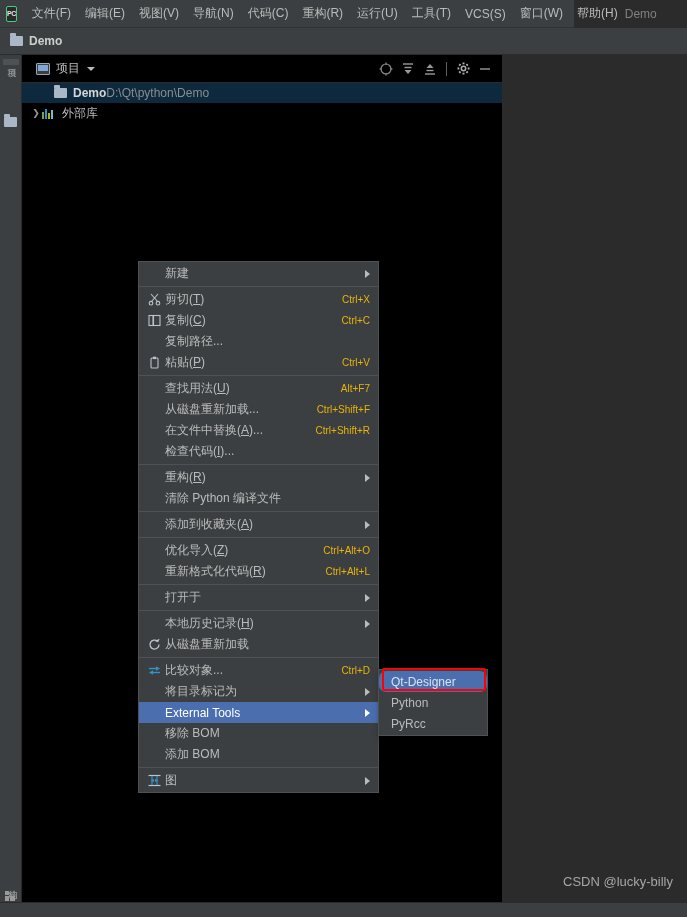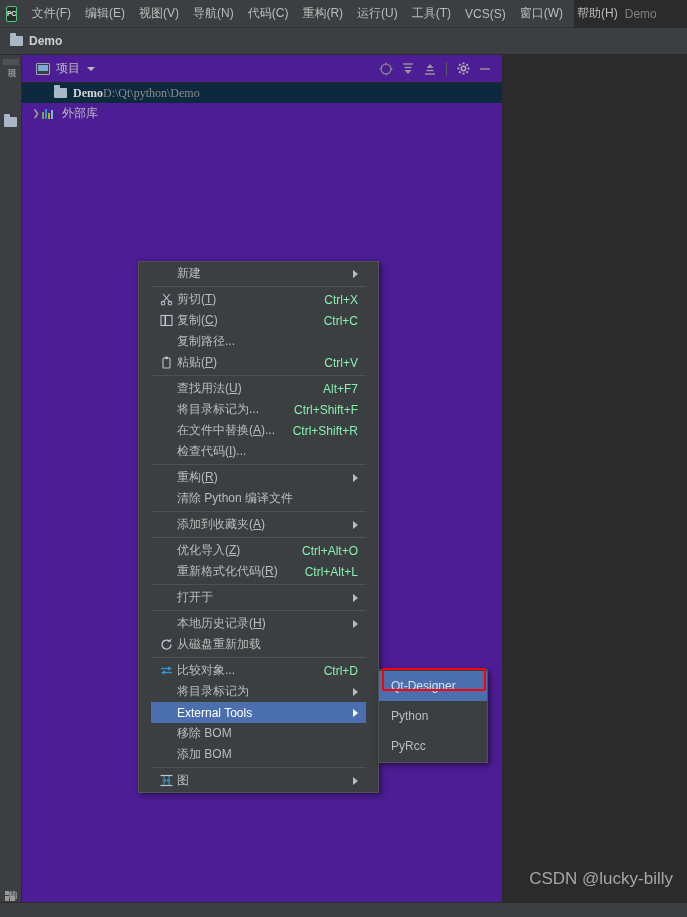--- a/index.html
+++ b/index.html
@@ -71,22 +71,21 @@
   .strip-sq {
     position: absolute; left: 5px; bottom: 16px; width: 10px; height: 10px;
   }
   .strip-sq i {
     position: absolute; background: #9a9a9a; display: block;
   }
 
   
   .panel {
     position: absolute; left: 22px; top: 55px; width: 480px; height: 847px;
-    background: #4c1d95;
-    font-family: Liberation Serif, serif;
+    background: #000000;
   }
   .panel-header {
     height: 28px; display: flex; align-items: center;
     border-bottom: 1px solid #2b2b2b; position: relative;
   }
   .ph-icon {
     width: 14px; height: 12px; margin-left: 14px; margin-right: 6px;
     border: 1.5px solid #9aa7b0; background: #3c3f41; border-radius: 1px;
     position: relative;
   }
@@ -151,67 +150,67 @@
   .tname { font-weight: bold; color: #d5d5d5; }
   .tpath { color: #8c8c8c; margin-left: 0; font-weight: normal; }
 
   
   .editor-area {
     position: absolute; left: 502px; top: 55px; width: 185px; height: 862px;
     background: #2b2b2b;
   }
   .watermark {
     position: absolute; right: 14px; bottom: 28px;
-    color: #a6a6a6; font-size: 17px; white-space: nowrap;
+    color: #a6a6a6; font-size: 13px; white-space: nowrap;
   }
 
   
   .bottom-bar {
     position: absolute; left: 0; bottom: 0; width: 687px; height: 15px;
     background: #3c3f41; border-top: 1px solid #2b2b2b;
   }
 
   
   .ctxmenu {
     position: absolute; left: 138px; top: 261px; width: 241px;
     background: #3c3f41; border: 1px solid #4f5254;
     box-shadow: 2px 2px 6px rgba(0,0,0,0.5);
-    padding: 1px 12px;
+    padding: 1px 0;
     z-index: 50;
   }
   .mi {
     height: 21px; display: flex; align-items: center; position: relative;
     color: #bbbbbb; font-size: 12px; padding-left: 4px; padding-right: 8px;
   }
   .mi.hl { background: #4b6eaf; color: #ffffff; }
   .mi-icon {
     width: 22px; flex: 0 0 22px; display: flex; align-items: center;
     justify-content: center; color: #a9b7c6;
   }
   .mi-label { flex: 1 1 auto; white-space: nowrap; }
   .mi-label u { text-decoration: underline; }
-  .mi-short { color: #86efac; font-size: 12px; margin-left: 14px; white-space: nowrap; }
+  .mi-short { color: #eab308; font-size: 10px; margin-left: 14px; white-space: nowrap; }
   .mi-arrow {
     margin-left: 10px; width: 0; height: 0; flex: 0 0 0;
     border-top: 4px solid transparent; border-bottom: 4px solid transparent;
     border-left: 5px solid #bbbbbb;
   }
   .mi.hl .mi-arrow { border-left-color: #ffffff; }
   .msep { height: 1px; background: #4f5254; margin: 2px 0; }
 
   
   .submenu {
     position: absolute; left: 378px; top: 669px; width: 110px;
     background: #3c3f41; border: 1px solid #4f5254;
     box-shadow: 2px 2px 6px rgba(0,0,0,0.5);
     padding: 1px 0; z-index: 60;
   }
   .smi {
-    height: 30px; display: flex; align-items: center;
-    color: #bbbbbb; font-size: 12px; padding-left: 12px;
+    height: 21px; display: flex; align-items: center;
+    color: #bbbbbb; font-size: 12px; padding-left: 12px; border-radius: 7px;
   }
   .smi.hl { background: #4b6eaf; color: #d8e2f0; }
   .red-box {
     position: absolute; left: 382px; top: 668px; width: 104px; height: 23px;
     border: 2px solid #ff0000; border-radius: 2px; z-index: 70;
     pointer-events: none;
   }
 
   svg { display: block; }
 </style>
@@ -380,21 +379,21 @@
         <span class="mi-short">Ctrl+V</span>
       </div>
       <div class="msep"></div>
       <div class="mi">
         <span class="mi-icon"></span>
         <span class="mi-label">查找用法(<u>U</u>)</span>
         <span class="mi-short">Alt+F7</span>
       </div>
       <div class="mi">
         <span class="mi-icon"></span>
-        <span class="mi-label">将目录标记为...</span>
+        <span class="mi-label">从磁盘重新加载...</span>
         <span class="mi-short">Ctrl+Shift+F</span>
       </div>
       <div class="mi">
         <span class="mi-icon"></span>
         <span class="mi-label">在文件中替换(<u>A</u>)...</span>
         <span class="mi-short">Ctrl+Shift+R</span>
       </div>
       <div class="mi">
         <span class="mi-icon"></span>
         <span class="mi-label">检查代码(<u>I</u>)...</span>

